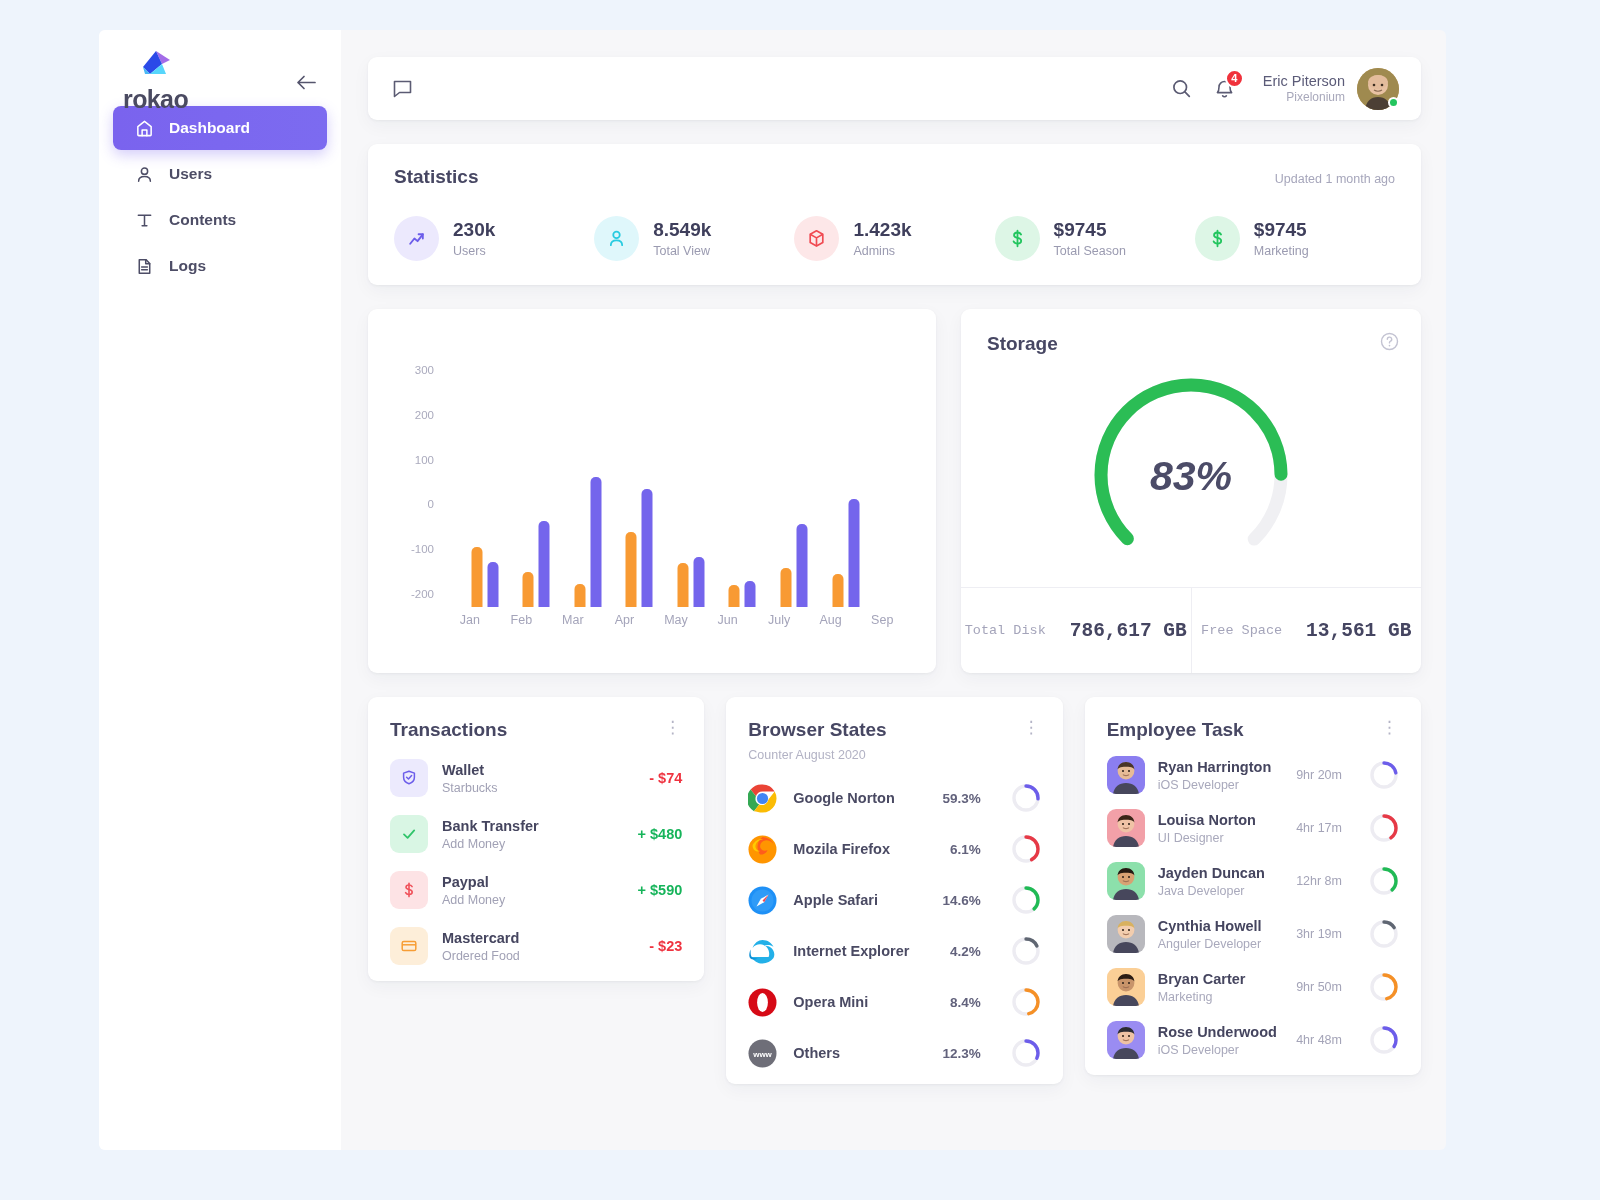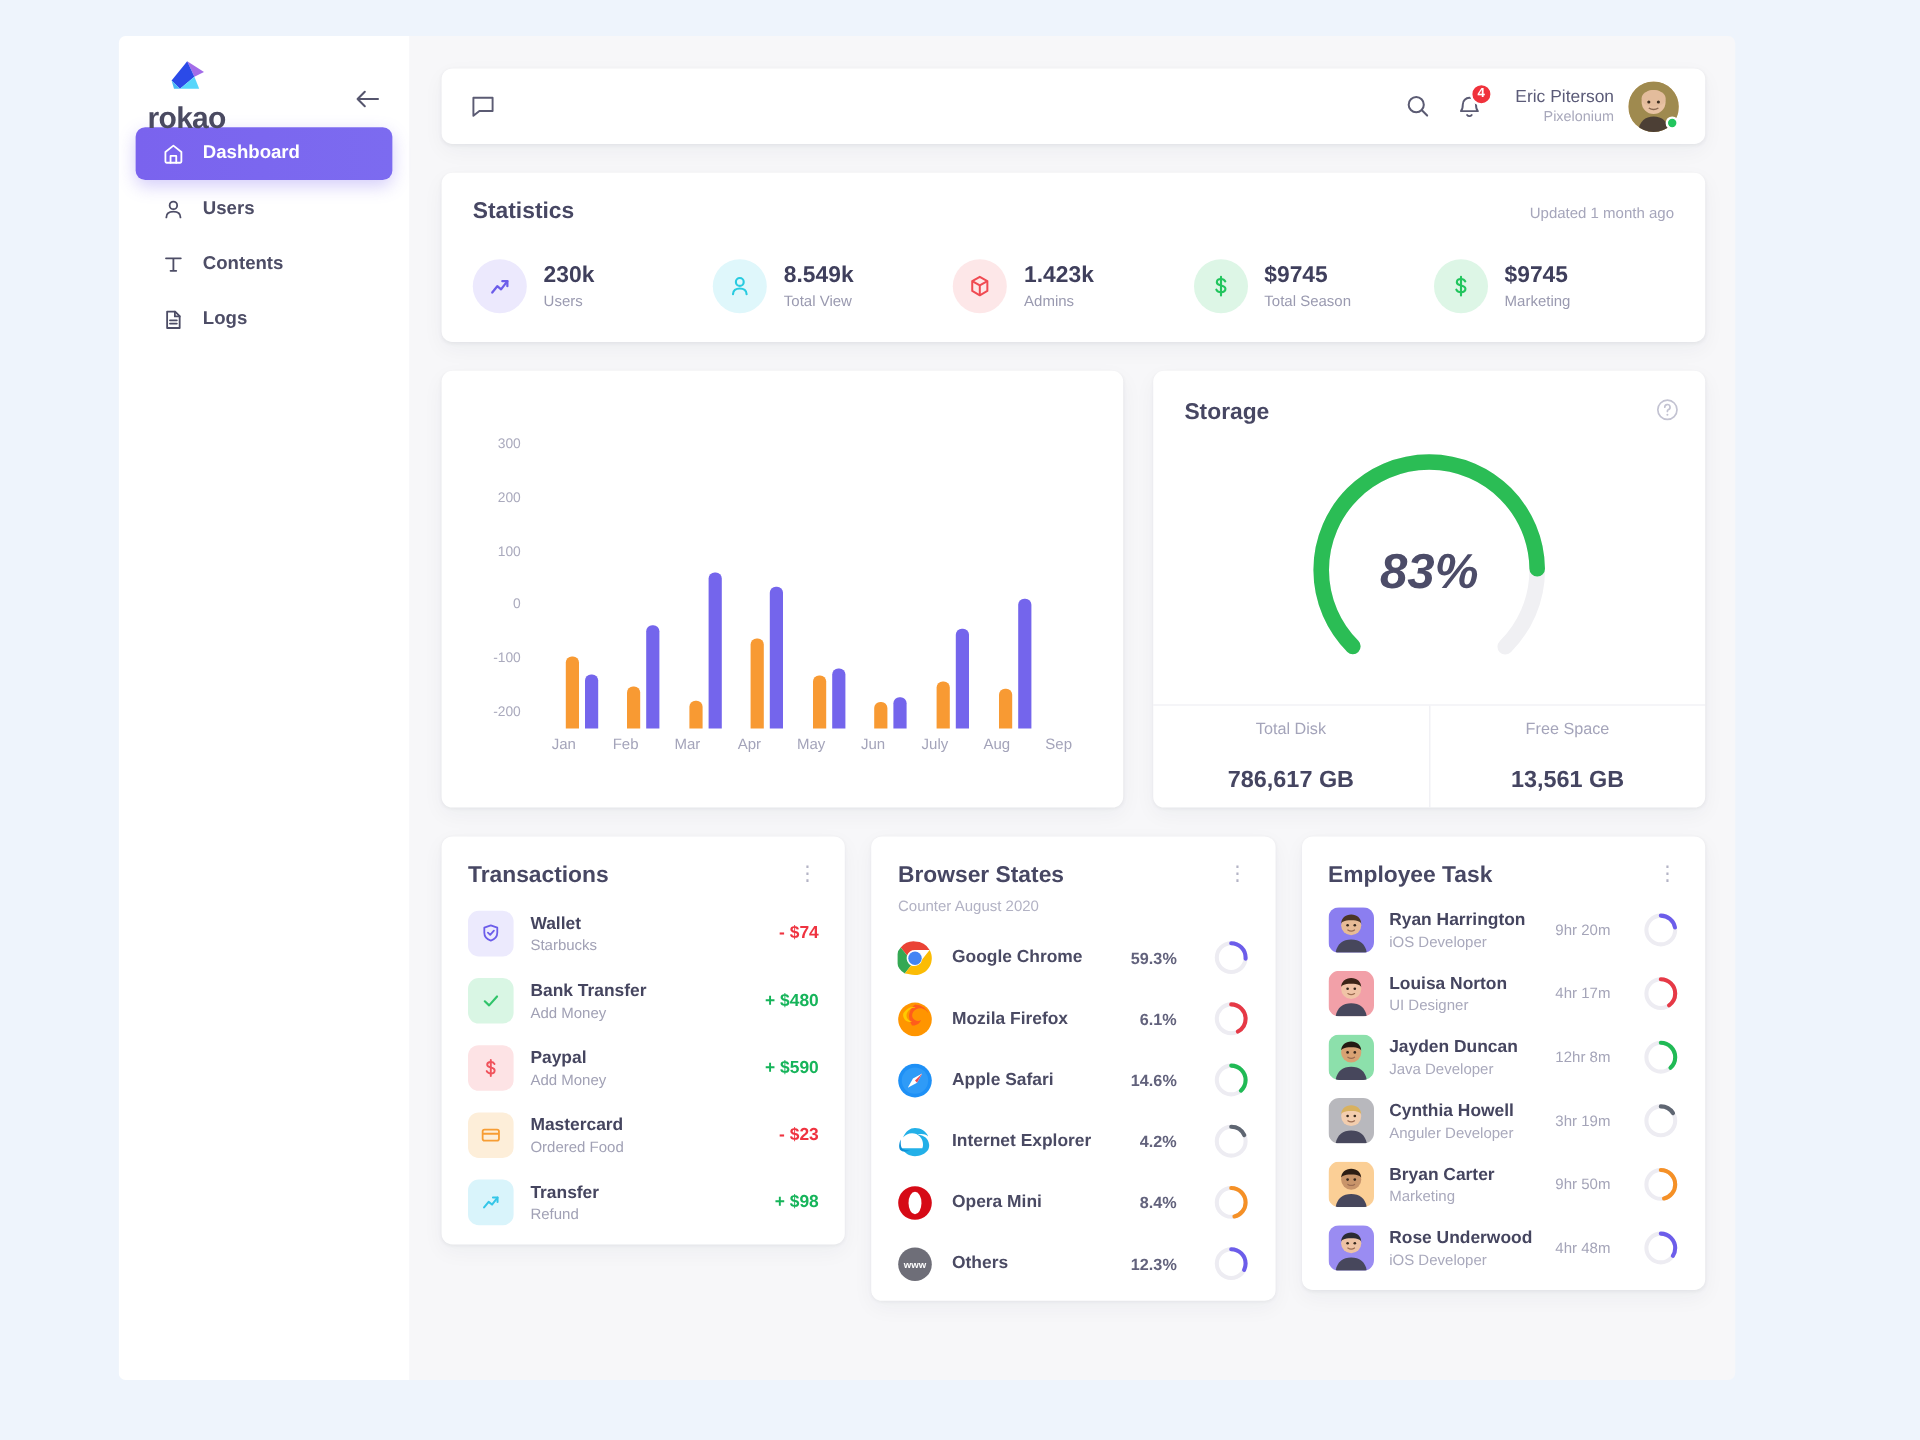--- a/index.html
+++ b/index.html
@@ -141,22 +141,22 @@
     width: 19px; height: 19px; color: #c3c3d2; cursor: pointer;
   }
   .gauge-wrap { display: flex; justify-content: center; align-items: center; margin-top: 8px; position: relative; }
   .gauge-text {
     position: absolute; top: 50%; left: 50%;
     transform: translate(-50%,-46%);
     font-size: 41px; font-weight: 700; color: #4c4c68; font-style: italic;
   }
   .storage-foot { display: flex; border-top: 1px solid #eeeef3; height: 86px; }
   .storage-cell {
-    flex: 1; display: flex; flex-direction: column;
-    align-items: center; justify-content: center; gap: 24px;
+    flex: 1; display: flex; 
+    align-items: center; justify-content: center; gap: 24px; font-family: Liberation Mono, monospace;
   }
   .storage-cell + .storage-cell { border-left: 1px solid #eeeef3; }
   .sc-label { font-size: 13.5px; color: #a4a4ba; }
   .sc-value { font-size: 19.5px; font-weight: 700; color: #454561; }
 
   
   .bot-row { display: flex; gap: 22px; align-items: flex-start; }
   .bot-card { flex: 1; padding: 22px 22px 16px; }
   .bot-head { display: flex; align-items: flex-start; }
   .kebab { margin-left: auto; color: #b4b4c6; cursor: pointer; line-height: 1; font-size: 17px; letter-spacing: 1px; }
@@ -502,54 +502,41 @@
                   <rect x="3.2" y="5.4" width="13.6" height="9.2" rx="1.6" fill="none" stroke="#f79d34" stroke-width="1.5"></rect>
                   <path d="M3.2 8.8h13.6" stroke="#f79d34" stroke-width="1.5"></path>
                 </svg>
               </div>
               <div>
                 <div class="tx-name">Mastercard</div>
                 <div class="tx-sub">Ordered Food</div>
               </div>
               <div class="tx-amt" style="color:#ef3340">- $23</div>
             </div>
-            <div class="tx">
-              <div class="tx-ico" style="background:#d9f4fb">
-                <svg width="20" height="20" viewBox="0 0 20 20">
-                  <polyline points="4.4,14.2 8.2,9.6 11,11.8 15.6,6" fill="none" stroke="#35c6e8" stroke-width="1.7" stroke-linecap="round" stroke-linejoin="round"></polyline>
-                  <polyline points="11.8,6 15.6,6 15.6,9.6" fill="none" stroke="#35c6e8" stroke-width="1.7" stroke-linecap="round" stroke-linejoin="round"></polyline>
-                </svg>
-              </div>
-              <div>
-                <div class="tx-name">Transfer</div>
-                <div class="tx-sub">Refund</div>
-              </div>
-              <div class="tx-amt" style="color:#16b45a">+ $98</div>
-            </div>
           </div>
       </section>
 
       <section class="card bot-card">
         <div class="bot-head">
           <div>
             <h2 class="card-title">Browser States</h2>
             <div class="sub-title">Counter August 2020</div>
           </div>
           <span class="kebab">⋮</span>
         </div>
         <div id="br-list">
             <div class="br">
               <span class="br-logo"><svg width="29" height="29" viewBox="0 0 29 29">
                   <circle cx="14.5" cy="14.5" r="14" fill="#fff"></circle>
                   <path d="M14.5.5a14 14 0 0 1 12.2 7.1H14.5a7 7 0 0 0-6.6 4.7L2.6 5.6A14 14 0 0 1 14.5.5z" fill="#ea4335"></path>
                   <path d="M2.6 5.6l5.3 6.7a7 7 0 0 0 3.3 8.3L6 27.2A14 14 0 0 1 2.6 5.6z" fill="#34a853"></path>
                   <path d="M26.7 7.6A14 14 0 0 1 14.5 28.5c-3.2 0-6.2-1.1-8.5-1.3l5.2-6.6a7 7 0 0 0 9.4-5.3z" fill="#fbbc05"></path>
                   <circle cx="14.5" cy="14.5" r="5.6" fill="#4285f4"></circle>
                 </svg></span>
-              <span class="br-name">Google Chrome</span>
+              <span class="br-name">Google Norton</span>
               <span class="br-pct">59.3%</span>
               <span class="ring"><svg width="30" height="30" viewBox="0 0 30 30">
                   <circle cx="15" cy="15" r="12" fill="none" stroke="#edecf2" stroke-width="3.4"></circle>
                   <circle cx="15" cy="15" r="12" fill="none" stroke="#6c5dea" stroke-width="3.4" stroke-linecap="round" stroke-dasharray="19.60353815840031 75.39822368615503" transform="rotate(-90 15 15)"></circle>
                 </svg></span>
             </div>
             <div class="br">
               <span class="br-logo"><svg width="29" height="29" viewBox="0 0 29 29">
                   <circle cx="14.5" cy="14.5" r="14" fill="#ff9500"></circle>
                   <path d="M14.5 2a12.5 12.5 0 0 1 12 9c-2-5-7-7-11-5-3 1.5-4 5-3 7 1.5 3 5 3.5 7 2-1 3-4 5-7.5 4.5A12.5 12.5 0 0 1 14.5 2z" fill="#ff5d1b"></path>

